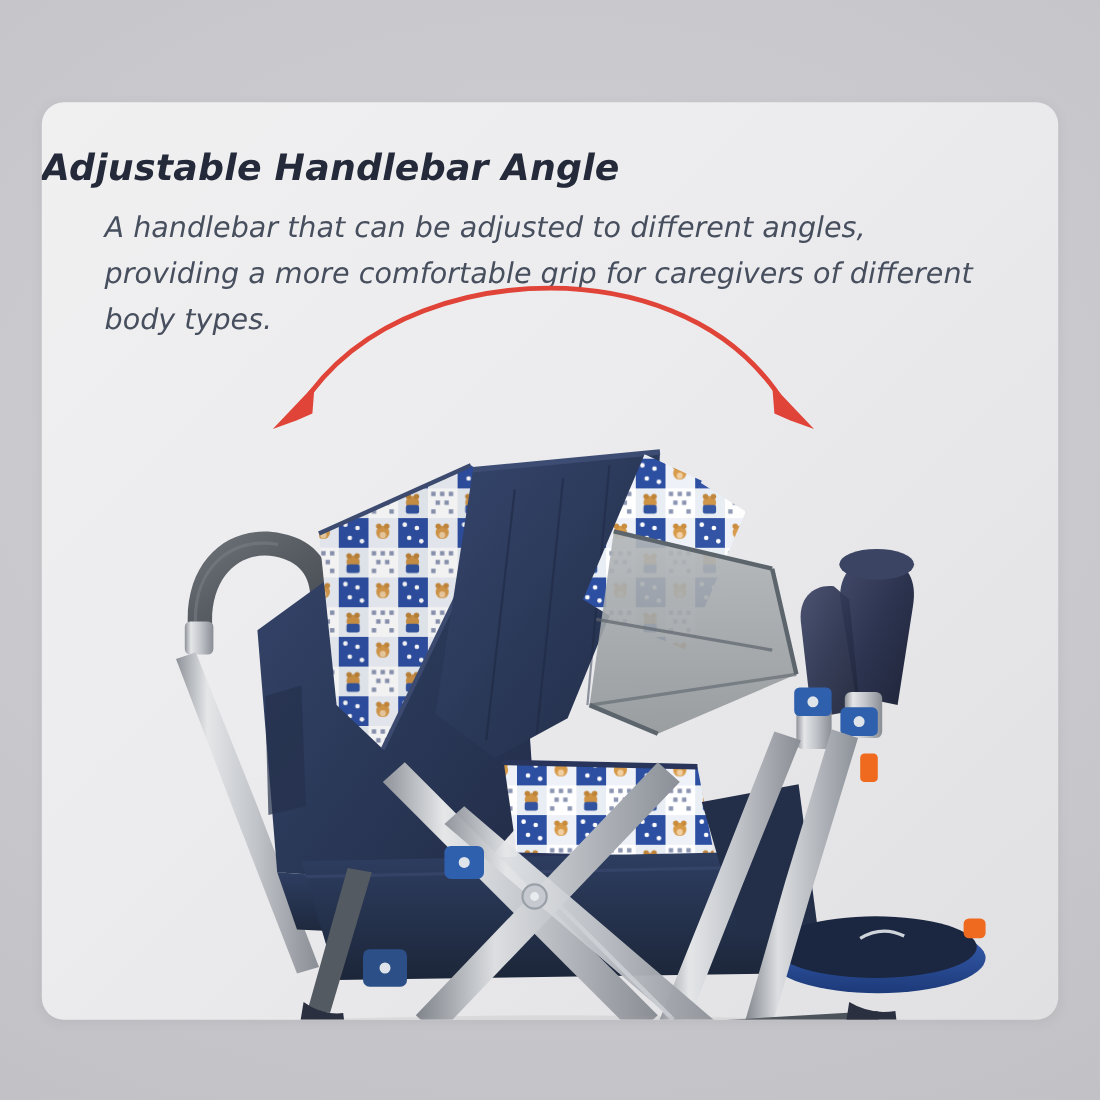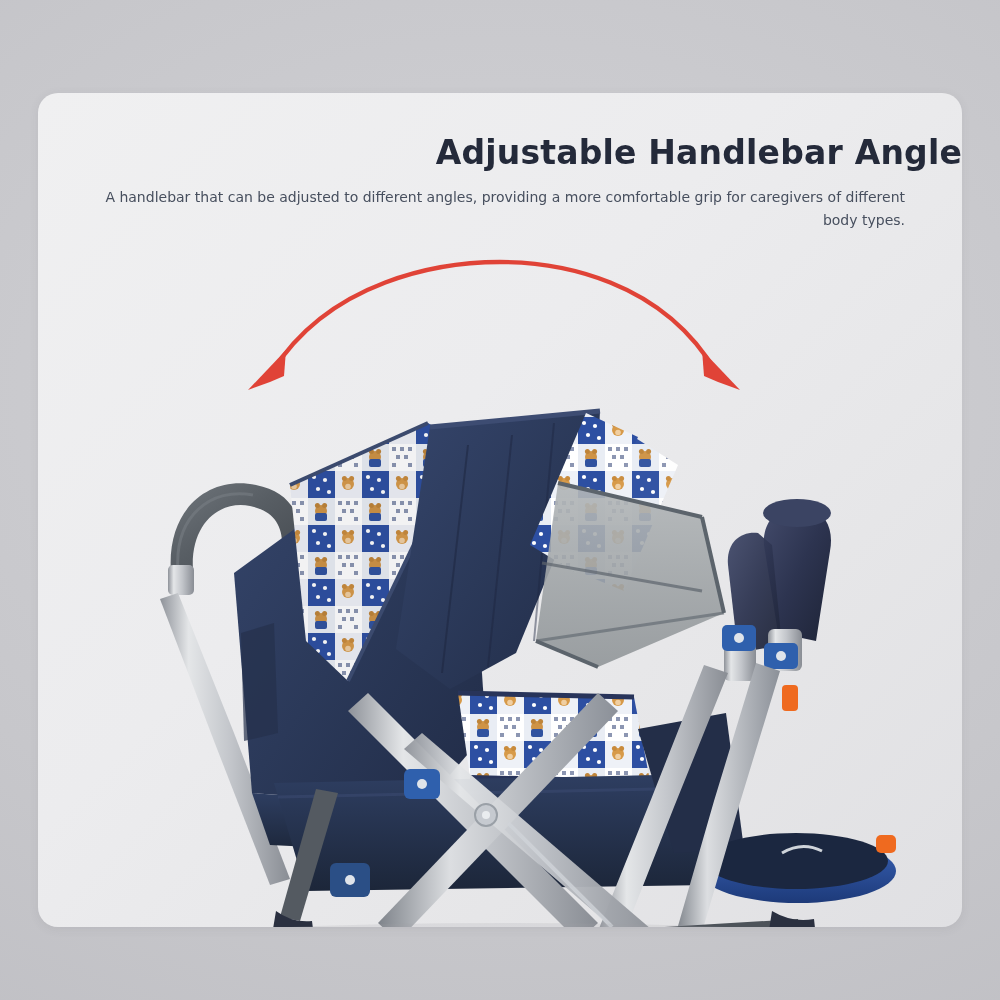--- a/index.html
+++ b/index.html
@@ -16,30 +16,30 @@
   .card {
     position:absolute; left:38px; top:93px; width:924px; height:834px;
     border-radius:20px;
     background:
       linear-gradient(135deg, #f0f0f1 0%, #ececee 42%, #e6e6e8 72%, #e0e0e3 100%);
     box-shadow:0 2px 10px rgba(90,90,100,.10);
     overflow:hidden;
   }
 
   
-  .textblock { position:absolute; left:0; top:0; width:100%; text-align:right; }
+  .textblock { position:absolute; left:0; top:0; width:100%; text-align:left;font-style:italic; }
   .title {
     margin-top:40px;
     font-family:"DejaVu Sans", sans-serif;
     font-size:33px; font-weight:700; letter-spacing:.2px;
     color:#242a3a;
   }
   .subtitle {
     margin:14px auto 0; width:810px;
-    font-size:14px; line-height:1.62; font-weight:400;
+    font-size:26px; line-height:1.62; font-weight:400;
     color:#474f5e;
   }
 
   
   .arrow-wrap { position:absolute; left:0; top:0; width:1000px; height:1000px; pointer-events:none; }
 
   
   .photo { position:absolute; left:0; top:0; width:924px; height:834px; }
   .photo svg { display:block; width:100%; height:100%; }
 </style>

